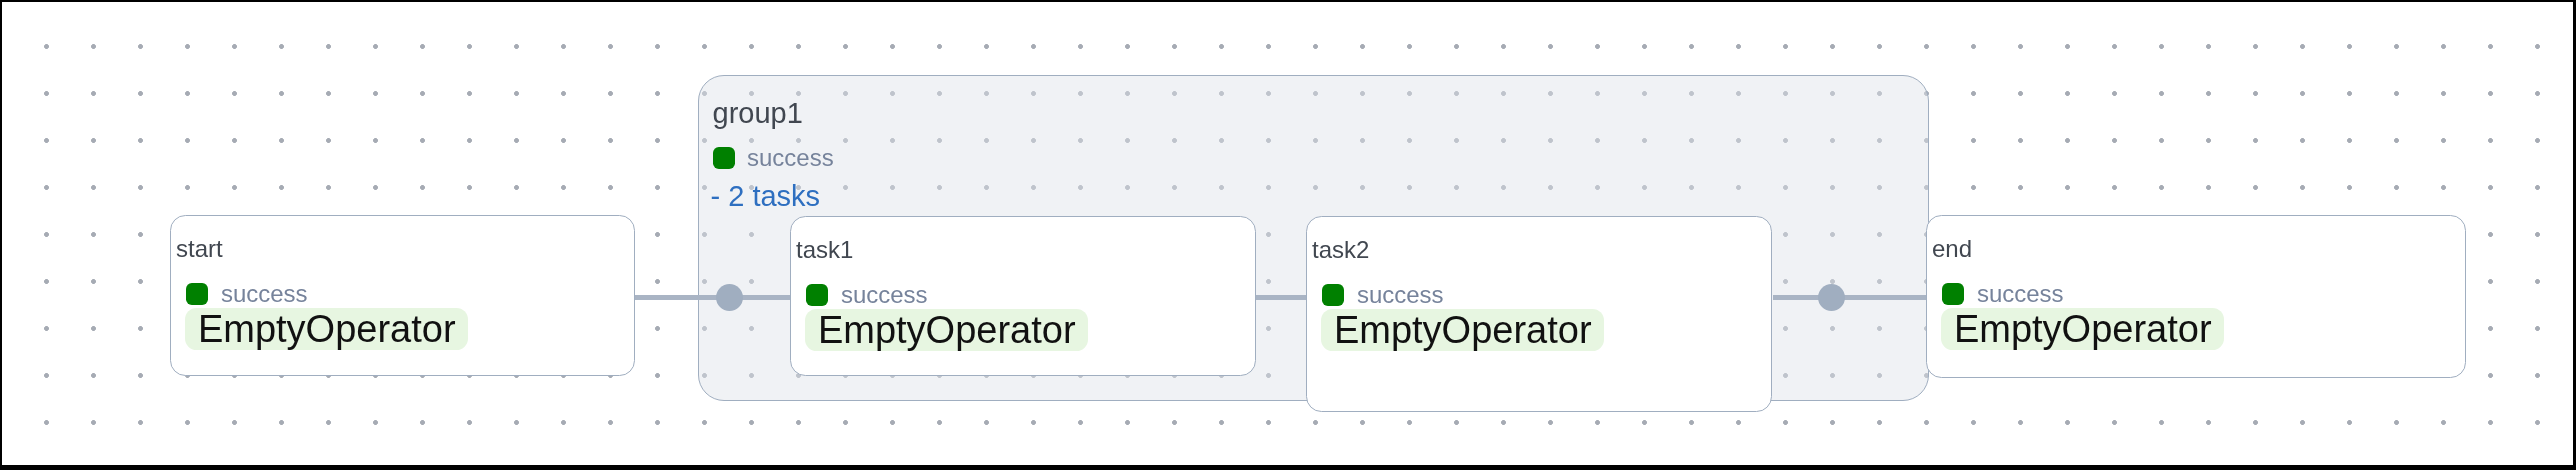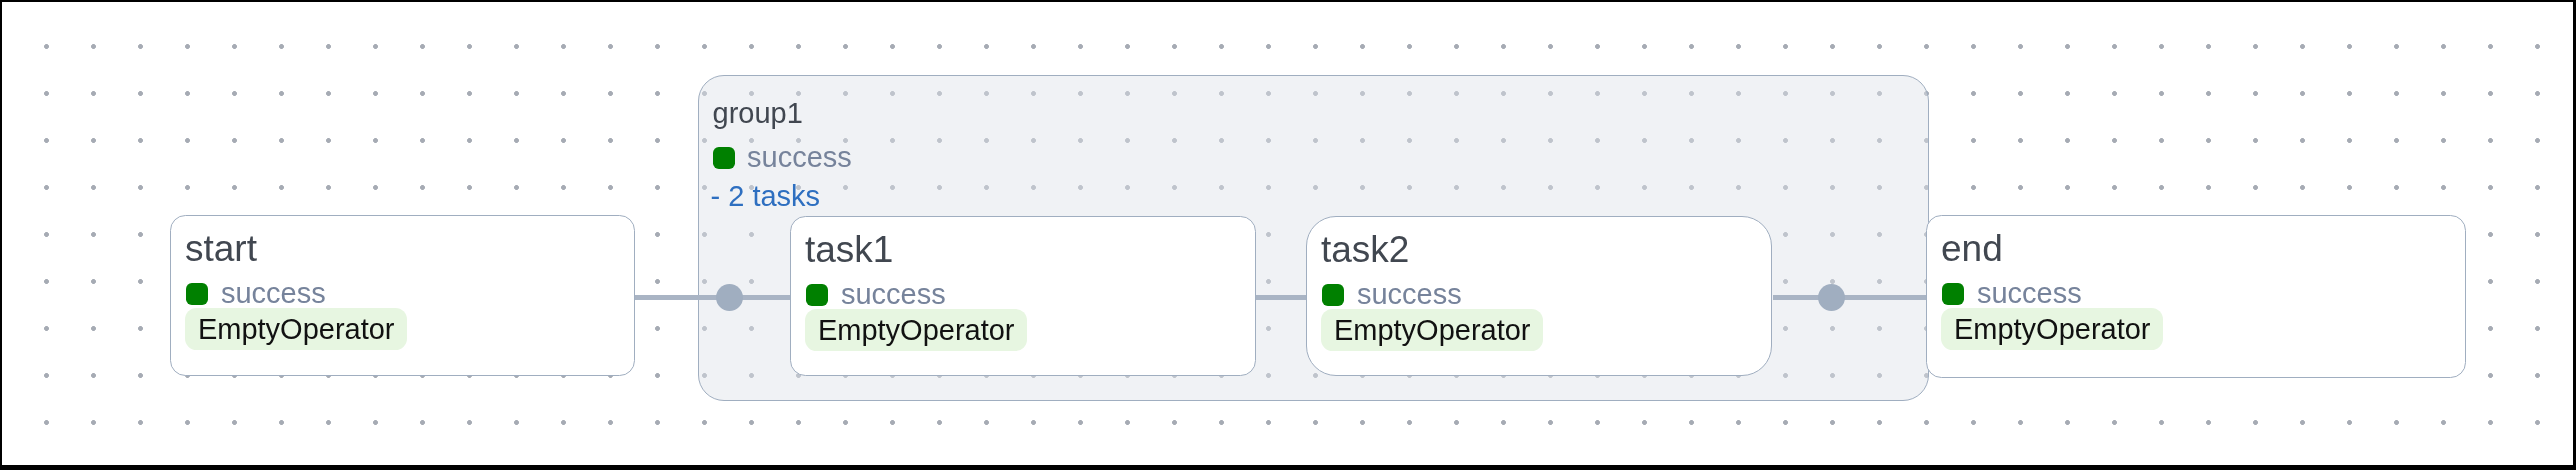--- a/index.html
+++ b/index.html
@@ -43,52 +43,52 @@
   .node{
     position:absolute;
     box-sizing:border-box;
     background:#ffffff;
     border:1.9px solid var(--node-border,#a0aec0);
     border-radius:15.4px;
     z-index:4;
   }
   .node-start{left:168px;top:213px;width:465px;height:161px;}
   .node-task1{left:788px;top:214px;width:466px;height:160px;padding-left:7px;}
-  .node-task2{left:1304px;top:214px;width:466px;height:160px;border-radius:30px;}
+  .node-task2{left:1304px;top:214px;width:466px;height:196px;}
   .node-end{left:1924px;top:213px;width:540px;height:163px;}
   .n-title{
-    position:absolute;left:14px;top:15.4px;
-    font-size:37px;line-height:35px;
+    position:absolute;left:5px;top:15.4px;
+    font-size:24px;line-height:35px;
     color:var(--title-text,#414750);
     white-space:nowrap;
   }
   .status-row{
     position:absolute;left:15.4px;top:63px;height:29px;
     display:flex;align-items:center;gap:12.5px;
   }
   .sq{
     display:inline-block;width:22px;height:22px;
     border-radius:5.8px;
     background:var(--success-green,#008000);
     flex:0 0 auto;
   }
   .status-label{
-    font-size:29px;line-height:29px;
+    font-size:24px;line-height:29px;
     color:var(--status-text,#76839b);
     white-space:nowrap;
   }
   .op-row{position:absolute;left:14.4px;top:92px;}
   .pill{
     display:inline-block;
     height:42px;line-height:42px;
     padding:0 12.5px;
     border-radius:11.5px;
     background:var(--operator-pill-bg,#e7f6e1);
     color:var(--operator-pill-text,#111);
-    font-size:29px;white-space:nowrap;
+    font-size:38px;white-space:nowrap;
   }
   
   .g-title{
     position:absolute;left:13.5px;top:21px;
     font-size:29px;line-height:33px;
     color:var(--title-text,#414750);
     white-space:nowrap;
   }
   .g-status{
     position:absolute;left:13.5px;top:67px;height:29px;

